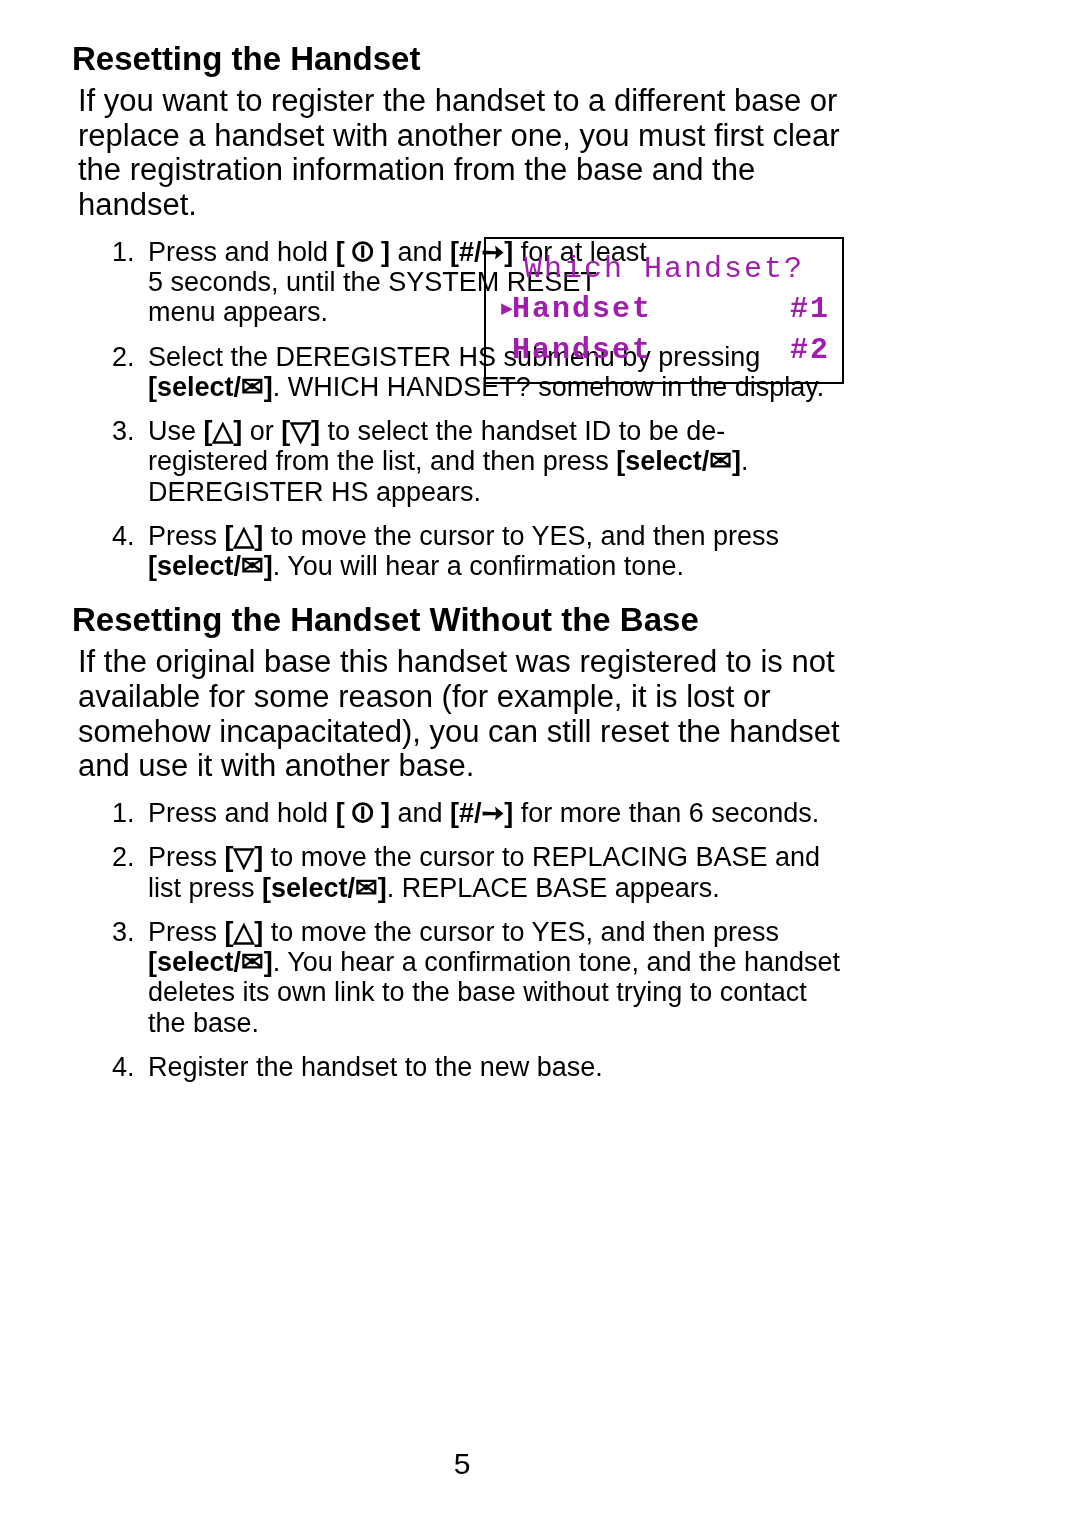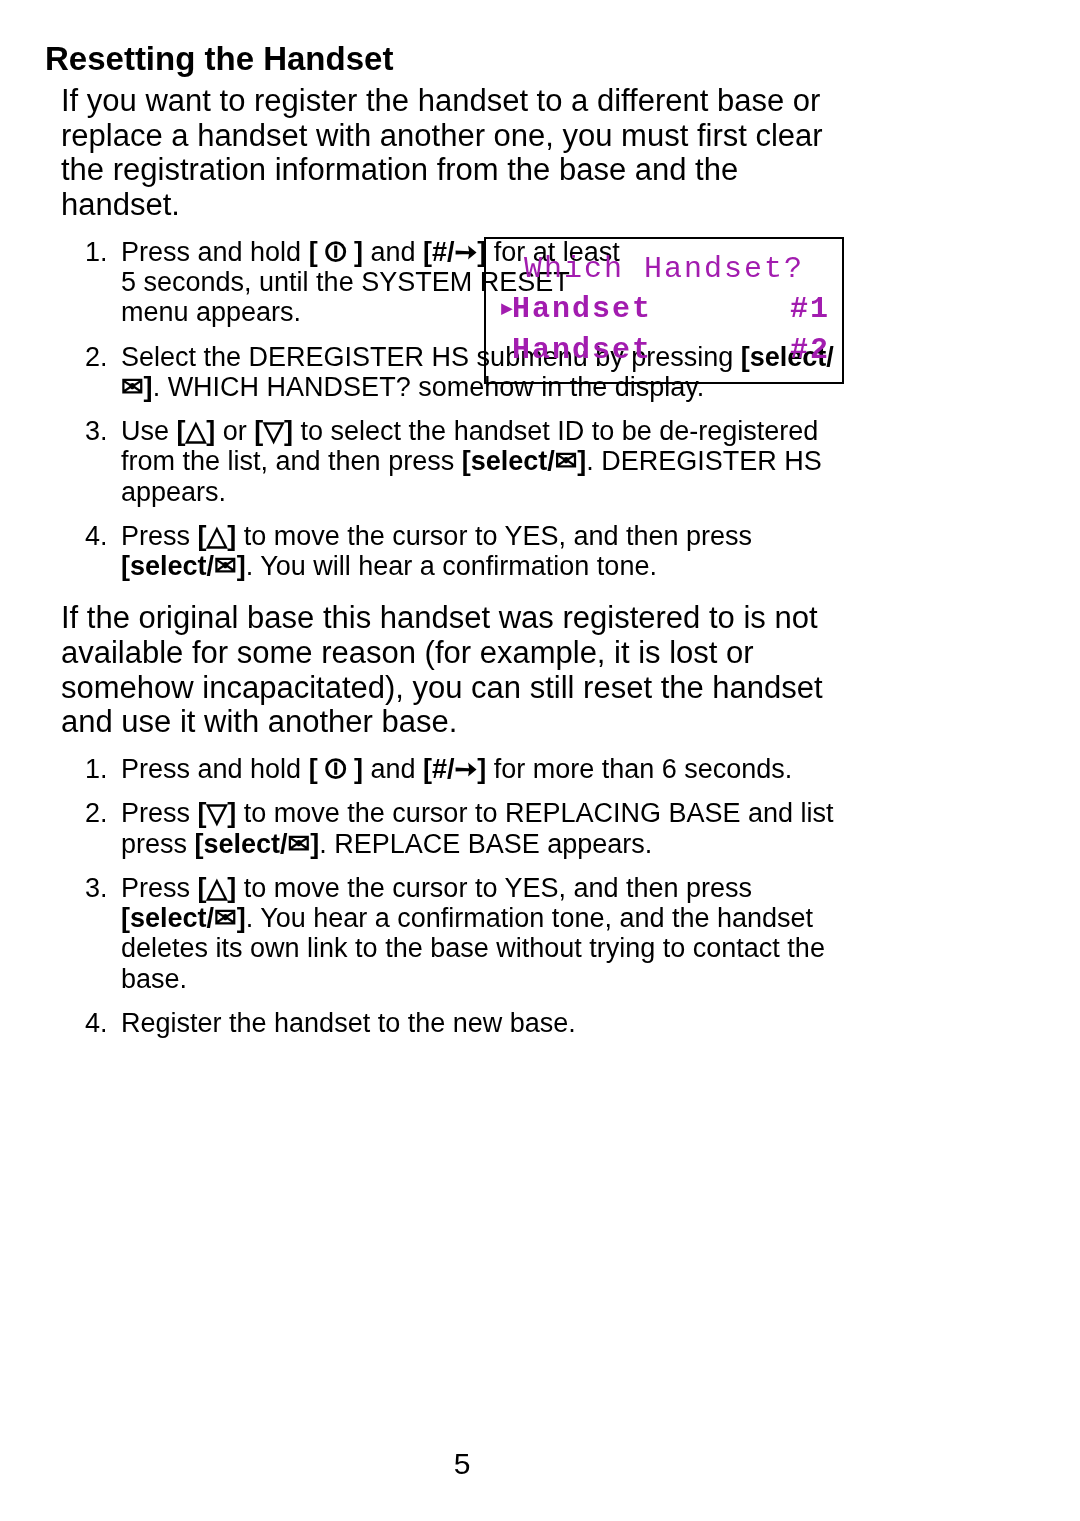--- a/index.html
+++ b/index.html
@@ -6,32 +6,32 @@
     margin: 0;
     padding: 0;
     background: #ffffff;
     font-family: Arial, Helvetica, sans-serif;
     color: #000000;
   }
   .page {
     width: 924px;
     min-height: 1521px;
     box-sizing: border-box;
-    padding: 40px 80px 40px 45px;
+    padding: 40px 80px 40px 72px;
     position: relative;
   }
   h2 {
     font-size: 33px;
     font-weight: bold;
     margin: 0 0 6px 0;
   }
   p.intro {
     font-size: 31px;
     line-height: 1.12;
-    margin: 4px 0 14px 16px;
+    margin: 4px 0 14px 6px;
   }
   ol {
     margin: 0 0 20px 0;
     padding-left: 70px;
     font-size: 27px;
     line-height: 1.12;
   }
   ol li {
     margin-bottom: 14px;
     padding-left: 6px;
@@ -113,20 +113,21 @@
         <span><span class="cursor">▸</span><span>Handset</span></span>
         <span>#1</span>
       </div>
       <div class="row">
         <span><span class="cursor">&nbsp;</span><span>Handset</span></span>
         <span>#2</span>
       </div>
     </div>
   </div>
 
+  <h2>Resetting the Handset Without the Base</h2>
   <p class="intro">If the original base this handset was registered to is not available for some reason (for example, it is lost or somehow incapacitated), you can still reset the handset and use it with another base.</p>
 
   <ol>
     <li>
       <span>Press and hold </span><span class="key">[ ⏼ ]</span><span> and </span><span class="key">[#/➙]</span><span> for more than 6 seconds.</span>
     </li>
     <li>
       <span>Press </span><span class="key">[▽]</span><span> to move the cursor to REPLACING BASE and list press </span><span class="key">[select/✉]</span><span>. REPLACE BASE appears.</span>
     </li>
     <li>

